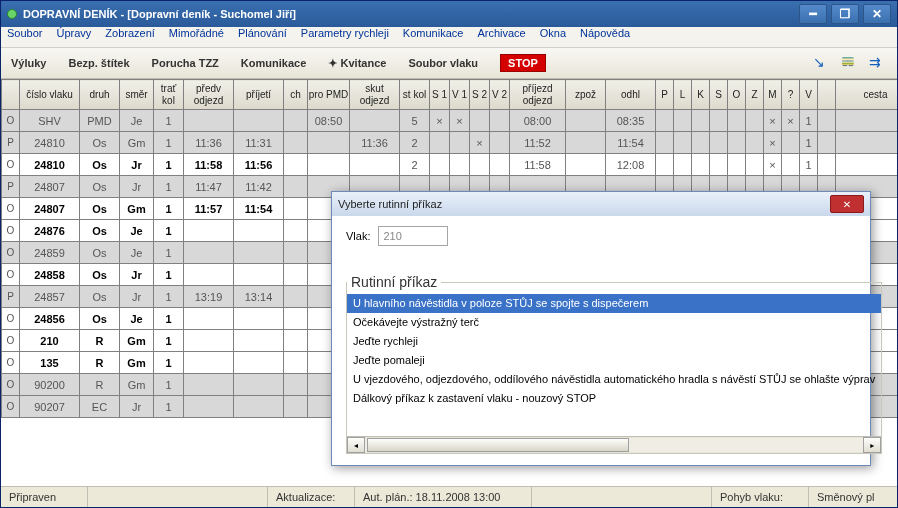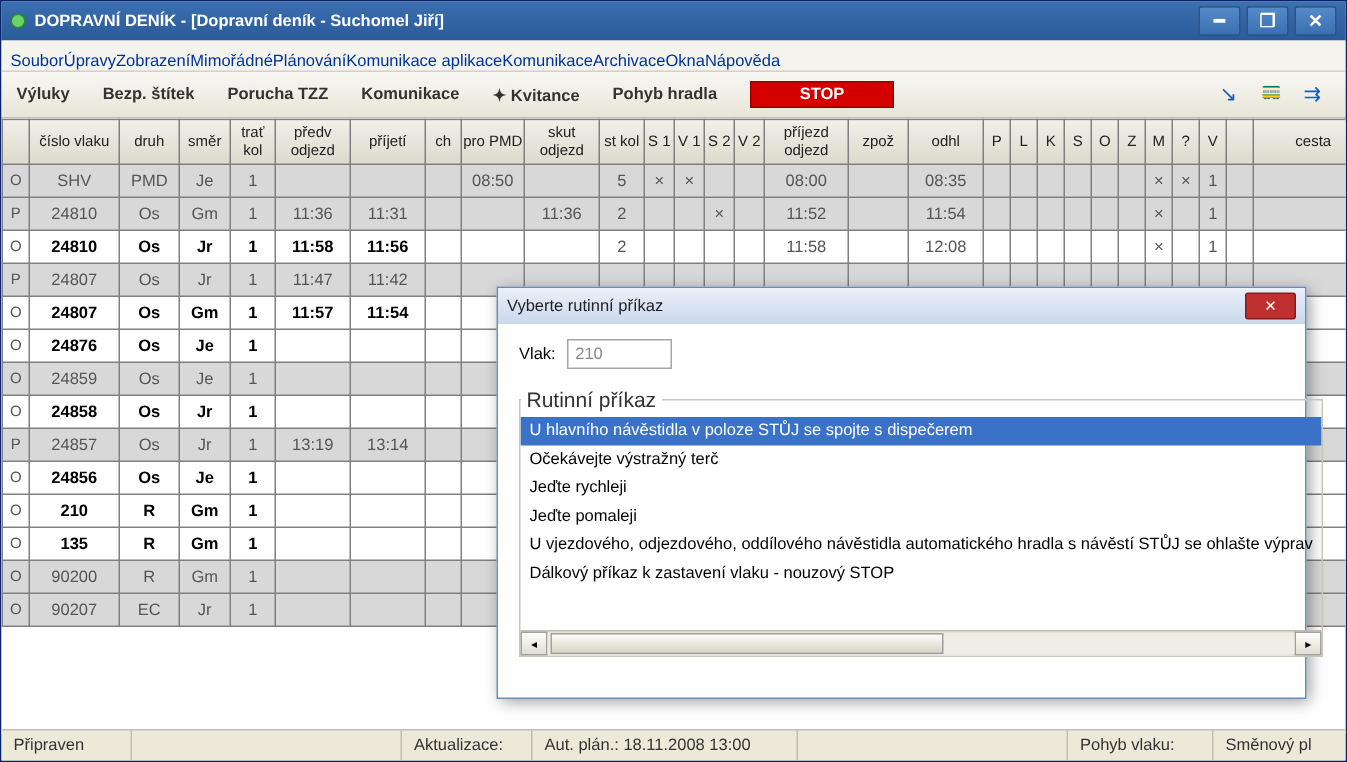--- a/index.html
+++ b/index.html
@@ -1,25 +1,25 @@
 <!DOCTYPE html>
 <html><head>
 <meta charset="utf-8">
 <style>
   html,body{margin:0;padding:0;font-family:Tahoma,Arial,sans-serif;font-size:11px;background:#4a7ab5;}
   .window{position:relative;width:898px;height:508px;background:#ece9d8;border:1px solid #0a246a;box-sizing:border-box;}
   .titlebar{height:26px;background:linear-gradient(#3a6fb0,#2a5a9a);color:#fff;display:flex;align-items:center;padding:0 6px;font-weight:bold;}
   .titlebar .title{flex:1;display:flex;align-items:center;gap:6px;}
   .titlebar .ctrls{display:flex;gap:4px;}
   .titlebar .ctrl{width:26px;height:18px;border:1px solid #2c5588;border-radius:2px;background:linear-gradient(#558acb,#3a6fb0);color:#fff;display:flex;align-items:center;justify-content:center;font-weight:bold;font-size:12px;cursor:pointer;}
-  .menubar{height:20px;background:#f4f3ee;display:flex;align-items:flex-end;padding:0 6px;color:#003399;border-bottom:1px solid #d4d0c8;}
+  .menubar{height:20px;background:#f4f3ee;display:flex;align-items:flex-start;padding:0 6px;gap:14px;color:#003399;border-bottom:1px solid #d4d0c8;}
   .menubar span{cursor:pointer;}
   .toolbar{height:30px;background:linear-gradient(#f8f7f3,#e8e5d8);border-bottom:1px solid #c0beb2;display:flex;align-items:center;padding:0 10px;gap:22px;}
   .toolbar .tb{color:#333;font-weight:bold;cursor:pointer;}
-  .toolbar .stop{background:#d40000;color:#fff;padding:2px 32px;border:1px solid #900;font-weight:bold;cursor:pointer;}
+  .toolbar .stop{background:#d40000;color:#fff;padding:2px 7px;border:1px solid #900;font-weight:bold;cursor:pointer;}
   .toolbar .icons{margin-left:auto;display:flex;gap:10px;}
   .toolbar .icons span{width:18px;height:18px;display:inline-block;}
   .grid-wrap{position:relative;height:410px;overflow:hidden;background:#fff;}
   table{border-collapse:collapse;width:100%;table-layout:fixed;}
   th,td{border:1px solid #808080;padding:0;height:22px;text-align:center;font-size:11px;box-sizing:border-box;overflow:hidden;}
   th{background:linear-gradient(#f0efe8,#ddd9cc);font-weight:normal;color:#222;height:30px;line-height:12px;font-size:10px;}
   td{color:#555;}
   tr.dark td{background:#d8d8d8;}
   tr.light td{background:#fff;}
   tr.light td.bold{font-weight:bold;color:#000;}
@@ -27,21 +27,21 @@
   td.sel{border:1px dashed #c00;}
   .statusbar{position:absolute;bottom:0;left:0;right:0;height:20px;background:#ece9d8;border-top:1px solid #c0beb2;display:flex;align-items:center;font-size:11px;color:#333;}
   .statusbar .cell{border-right:1px solid #c0beb2;padding:0 8px;height:100%;display:flex;align-items:center;}
   .statusbar .flex{flex:1;}
   
   .dialog{position:absolute;left:330px;top:190px;width:540px;height:275px;background:#ffffff;border:1px solid #6b8ab8;box-shadow:2px 2px 10px rgba(0,0,0,.4);box-sizing:border-box;}
   .dialog .dtitle{height:24px;background:linear-gradient(#eaf0f9,#c9d8ec);display:flex;align-items:center;padding:0 6px;color:#003366;color:#222;}
   .dialog .dtitle .t{flex:1;}
   .dialog .dtitle .close{width:32px;height:16px;background:#c13030;border:1px solid #8a1a1a;border-radius:2px;color:#fff;display:flex;align-items:center;justify-content:center;font-size:10px;cursor:pointer;}
   .dialog .body{padding:10px 14px;}
-  .dialog .row{margin-bottom:12px;display:flex;align-items:center;gap:8px;}
+  .dialog .row{margin-bottom:28px;display:flex;align-items:center;gap:8px;}
   .dialog input[type=text]{width:60px;height:18px;border:1px solid #a6a6a6;padding:0 4px;font-size:11px;background:#fff;color:#888;}
   .dialog fieldset{border:1px solid #c9c6ba;padding:4px 0 0 0;margin:0;}
   .dialog legend{padding:0 4px;color:#333;font-size:14px;}
   .dialog .list{height:142px;overflow:hidden;}
   .dialog .list .item{padding:2px 6px;cursor:pointer;color:#000;font-size:11px;line-height:15px;white-space:nowrap;overflow:hidden;}
   .dialog .list .item.selected{background:#3a72c8;color:#fff;}
   .dialog .hscroll{height:16px;background:#e8e5d8;border-top:1px solid #c0beb2;display:flex;align-items:center;}
   .dialog .hscroll .btn{width:16px;height:14px;border:1px solid #a0a0a0;background:linear-gradient(#fdfdfb,#e0ded2);font-size:8px;display:flex;align-items:center;justify-content:center;cursor:pointer;}
   .dialog .hscroll .track{flex:1;height:14px;background:#efede4;position:relative;}
   .dialog .hscroll .thumb{position:absolute;left:2px;top:0;height:12px;width:260px;background:linear-gradient(#fdfdfb,#d8d5c8);border:1px solid #a0a0a0;}
@@ -65,34 +65,34 @@
       <div class="ctrl">✕</div>
     </div>
   </div>
 
   <div class="menubar" id="menubar">
       <span>Soubor</span>
       <span>Úpravy</span>
       <span>Zobrazení</span>
       <span>Mimořádné</span>
       <span>Plánování</span>
-      <span>Komunikace aplikace</span>
+      <span>Parametry rychleji</span>
       <span>Komunikace</span>
       <span>Archivace</span>
       <span>Okna</span>
       <span>Nápověda</span>
     </div>
 
   <div class="toolbar">
     <span class="tb">Výluky</span>
     <span class="tb">Bezp. štítek</span>
     <span class="tb">Porucha TZZ</span>
     <span class="tb">Komunikace</span>
     <span class="tb">✦ <span>Kvitance</span></span>
-    <span class="tb">Pohyb hradla</span>
+    <span class="tb">Soubor vlaku</span>
     <span class="stop">STOP</span>
     <span class="icons">
       <span style="color:#1560bd;font-size:14px;">↘</span>
       <span style="font-size:11px;">🚃</span>
       <span style="color:#1560bd;font-size:14px;">⇉</span>
     </span>
   </div>
 
   <div class="grid-wrap">
     <table>

